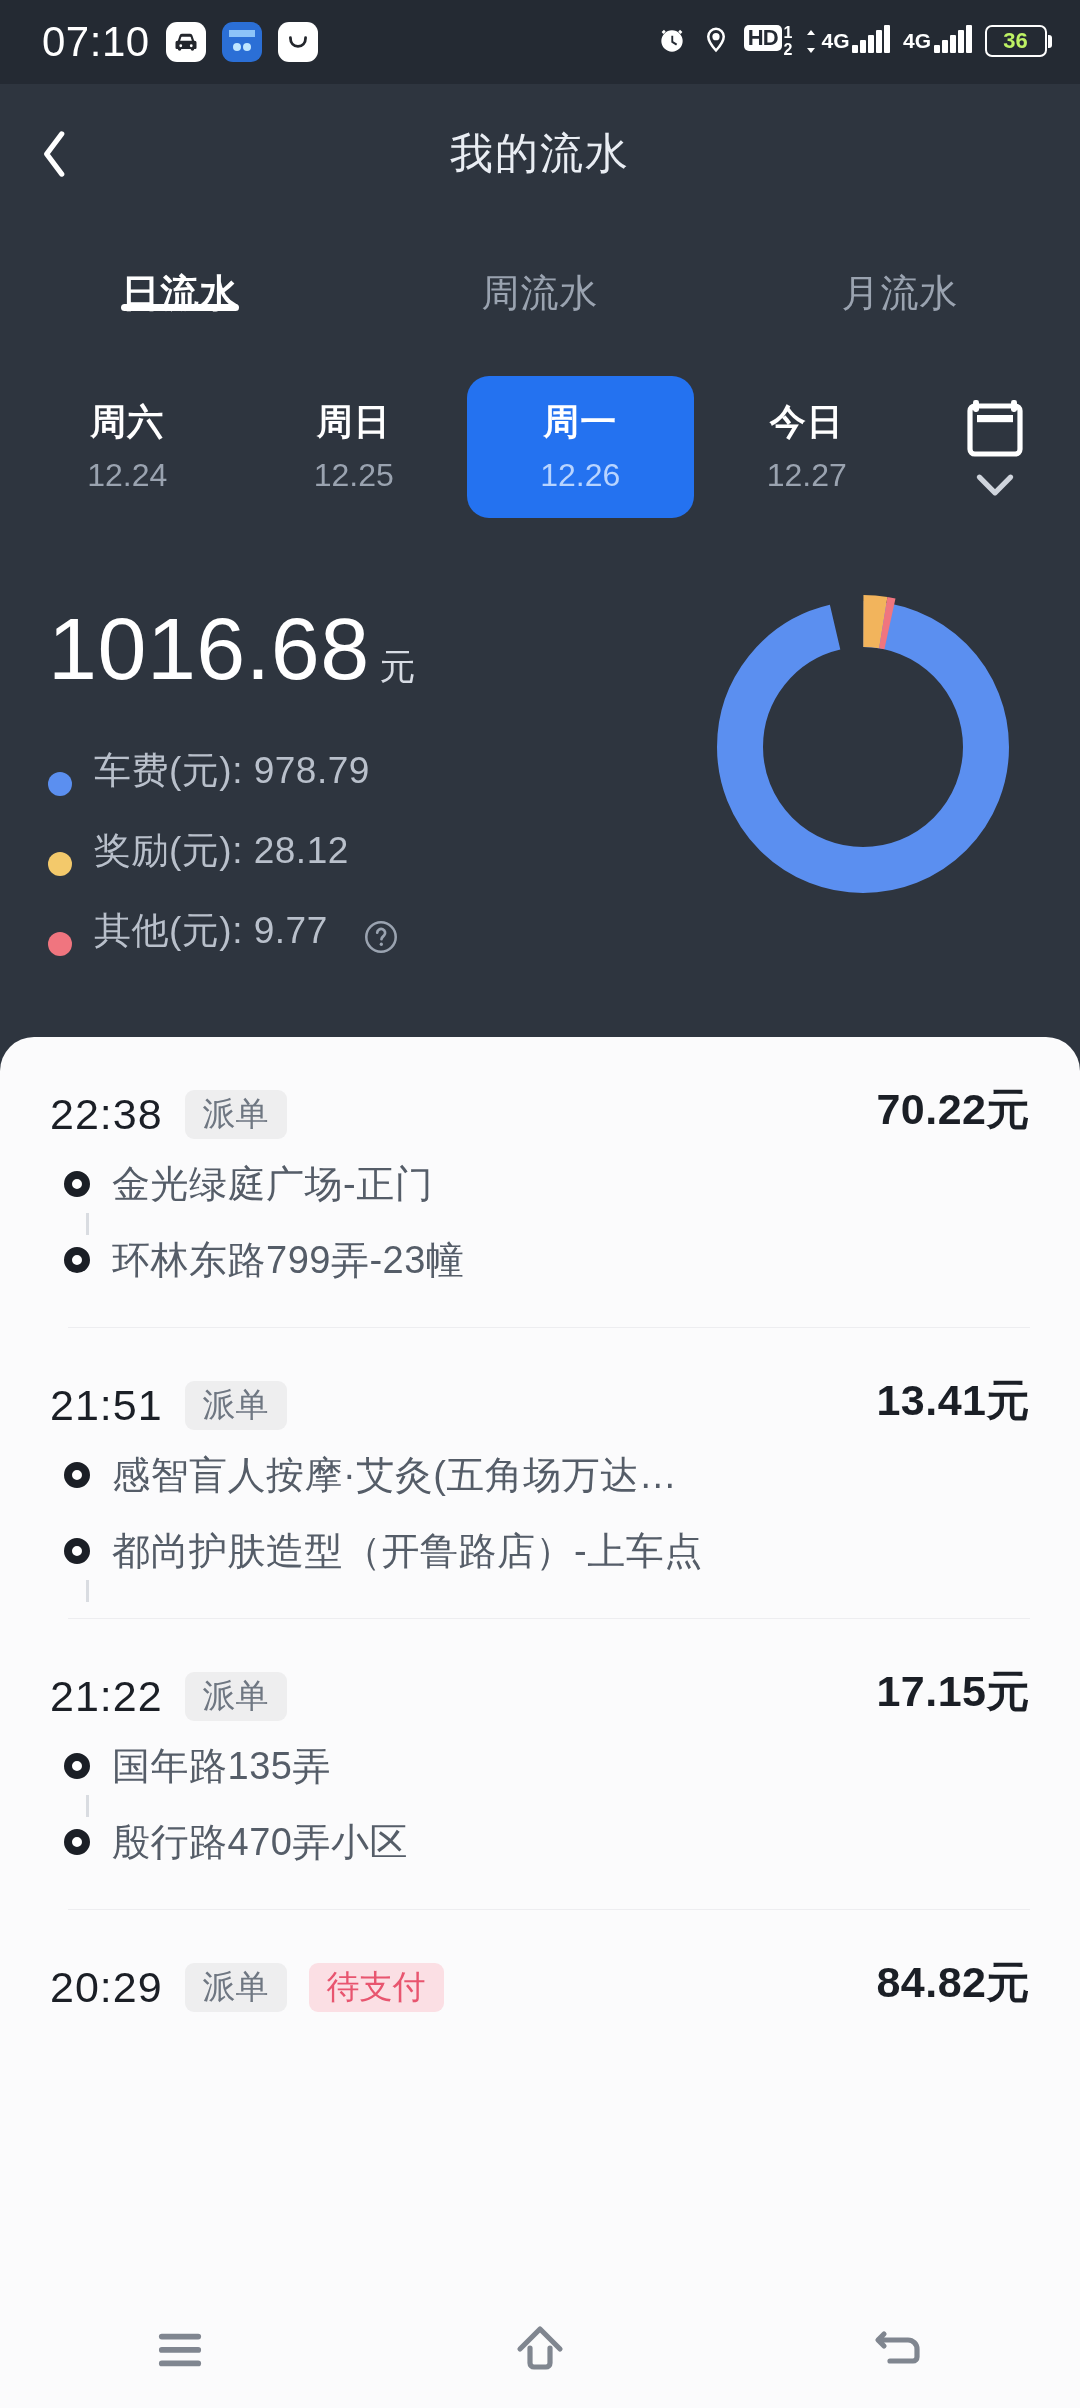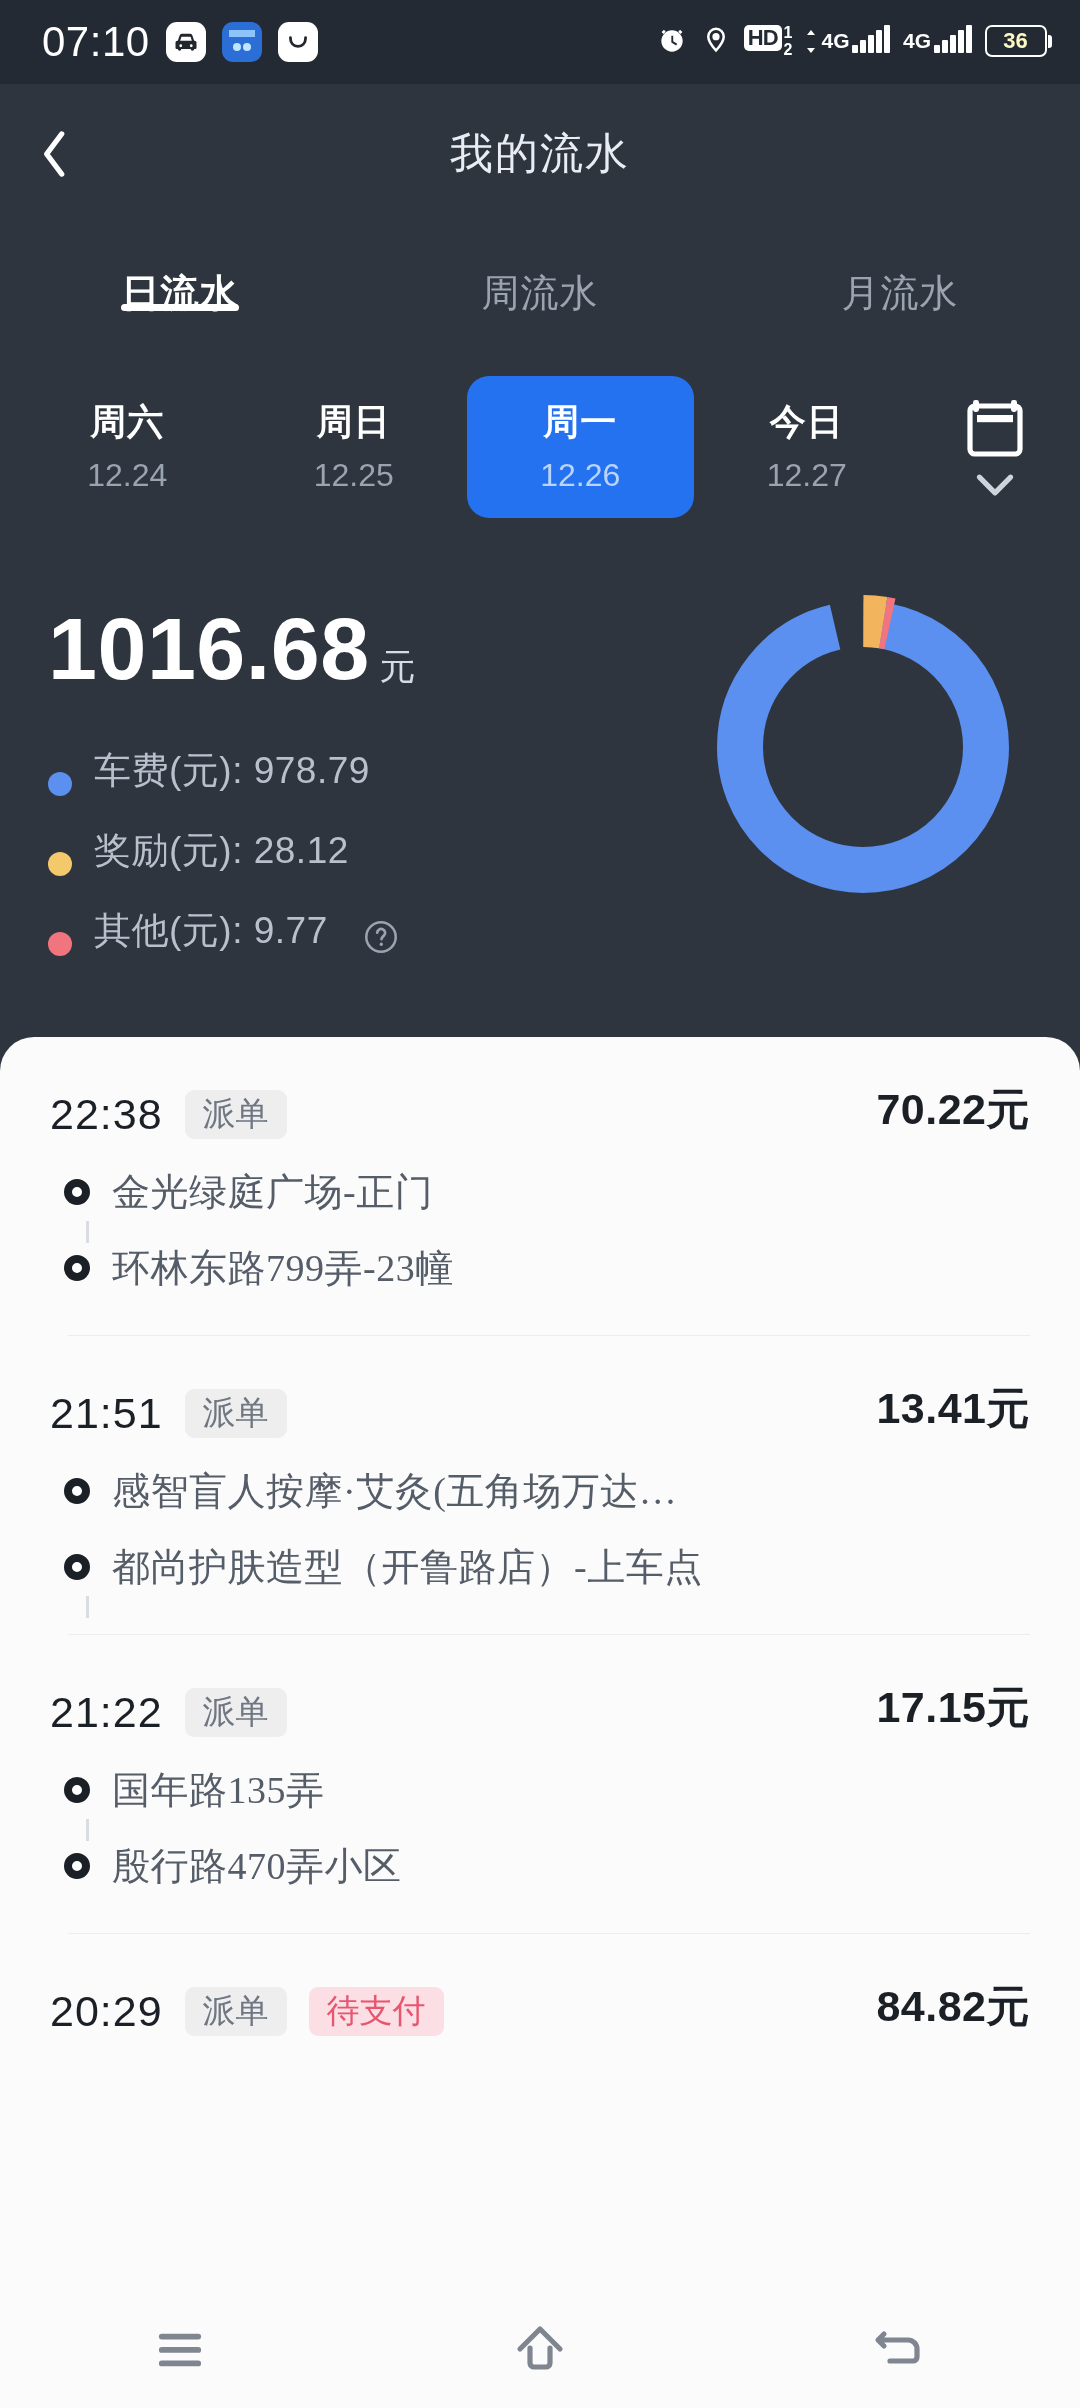--- a/index.html
+++ b/index.html
@@ -45,21 +45,21 @@
   .bars i:nth-child(1){height:8px}.bars i:nth-child(2){height:13px}
   .bars i:nth-child(3){height:18px}.bars i:nth-child(4){height:23px}
   .bars i:nth-child(5){height:28px}
   .updown { display:flex; flex-direction:column; justify-content:center; gap:1px; margin-right:1px;}
   .battery {
     display:flex; align-items:center;
   }
   .batt-body {
     width:62px; height:32px; border:2.5px solid #ffffff; border-radius:7px;
     display:flex; align-items:center; justify-content:center;
-    color:#fef9c3; font-size:22px; font-weight:600;
+    color:#bef264; font-size:22px; font-weight:600;
   }
   .batt-tip { width:4px; height:13px; background:#ffffff; border-radius:0 3px 3px 0; margin-left:1.5px;}
 
   
   .appbar {
     position:absolute; top:84px; left:0; width:1080px; height:140px;
     display:flex; align-items:center;
   }
   .back-btn { width:110px; height:140px; display:flex; align-items:center; justify-content:center; }
   .back-btn svg { display:block; }
@@ -102,21 +102,21 @@
     width:150px; display:flex; flex-direction:column; align-items:center; gap:12px;
   }
   .cal-cell svg { display:block; }
 
   
   .summary {
     position:absolute; top:560px; left:0; width:1080px; height:478px;
     padding:0 48px;
   }
   .total-row { display:flex; align-items:baseline; padding-top:38px; }
-  .total-amt { font-size:88px; color:#ffffff; font-weight:700; letter-spacing:0.5px;text-align:right; }
+  .total-amt { font-size:88px; color:#ffffff; font-weight:400; letter-spacing:0.5px;text-align:right; }
   .total-unit { font-size:36px; color:#d7dce4; margin-left:10px; font-weight:400; }
   .legend { margin-top:46px; display:flex; flex-direction:column; gap:30px; }
   .leg-row { display:flex; align-items:flex-end; gap:22px; }
   .leg-dot { width:24px; height:24px; border-radius:50%; flex:none; }
   .leg-txt { font-size:37px; color:#b9c0cb; font-weight:400; letter-spacing:0.5px; }
   .help-ic { margin-left:12px; display:inline-flex; vertical-align:middle; }
 
   .donut {
     position:absolute; right:52px; top:22px;
     width:330px; height:330px;
@@ -133,21 +133,21 @@
   .trip-time { font-size:43px; color:#1b1f26; font-weight:400; letter-spacing:1px; }
   .badge {
     margin-left:22px; padding:7px 18px 9px; border-radius:9px;
     font-size:33px; line-height:1;
   }
   .badge.gray { background:#eeeeef; color:#6f7782; }
   .badge.pink { background:#fbdfe4; color:#e8556f; }
   .trip-amt {
     margin-left:auto; font-size:43px; color:#1b1f26; font-weight:700; letter-spacing:0.5px;
   }
-  .trip-route { margin-top:24px; position:relative; padding-left:14px;font-family:Liberation Serif, serif; }
+  .trip-route { margin-top:16px; position:relative; padding-left:14px; }
   .route-row { display:flex; align-items:center; gap:22px; height:58px; position:relative; }
   .route-row + .route-row { margin-top:18px; }
   .rdot {
     width:26px; height:26px; border-radius:50%; flex:none;
     border:8px solid #1b1f26; background:#ffffff; box-sizing:border-box;
   }
   .rline {
     position:absolute; left:22px; top:58px; width:3px; height:22px; background:#d9dce1;
   }
   .route-txt {

